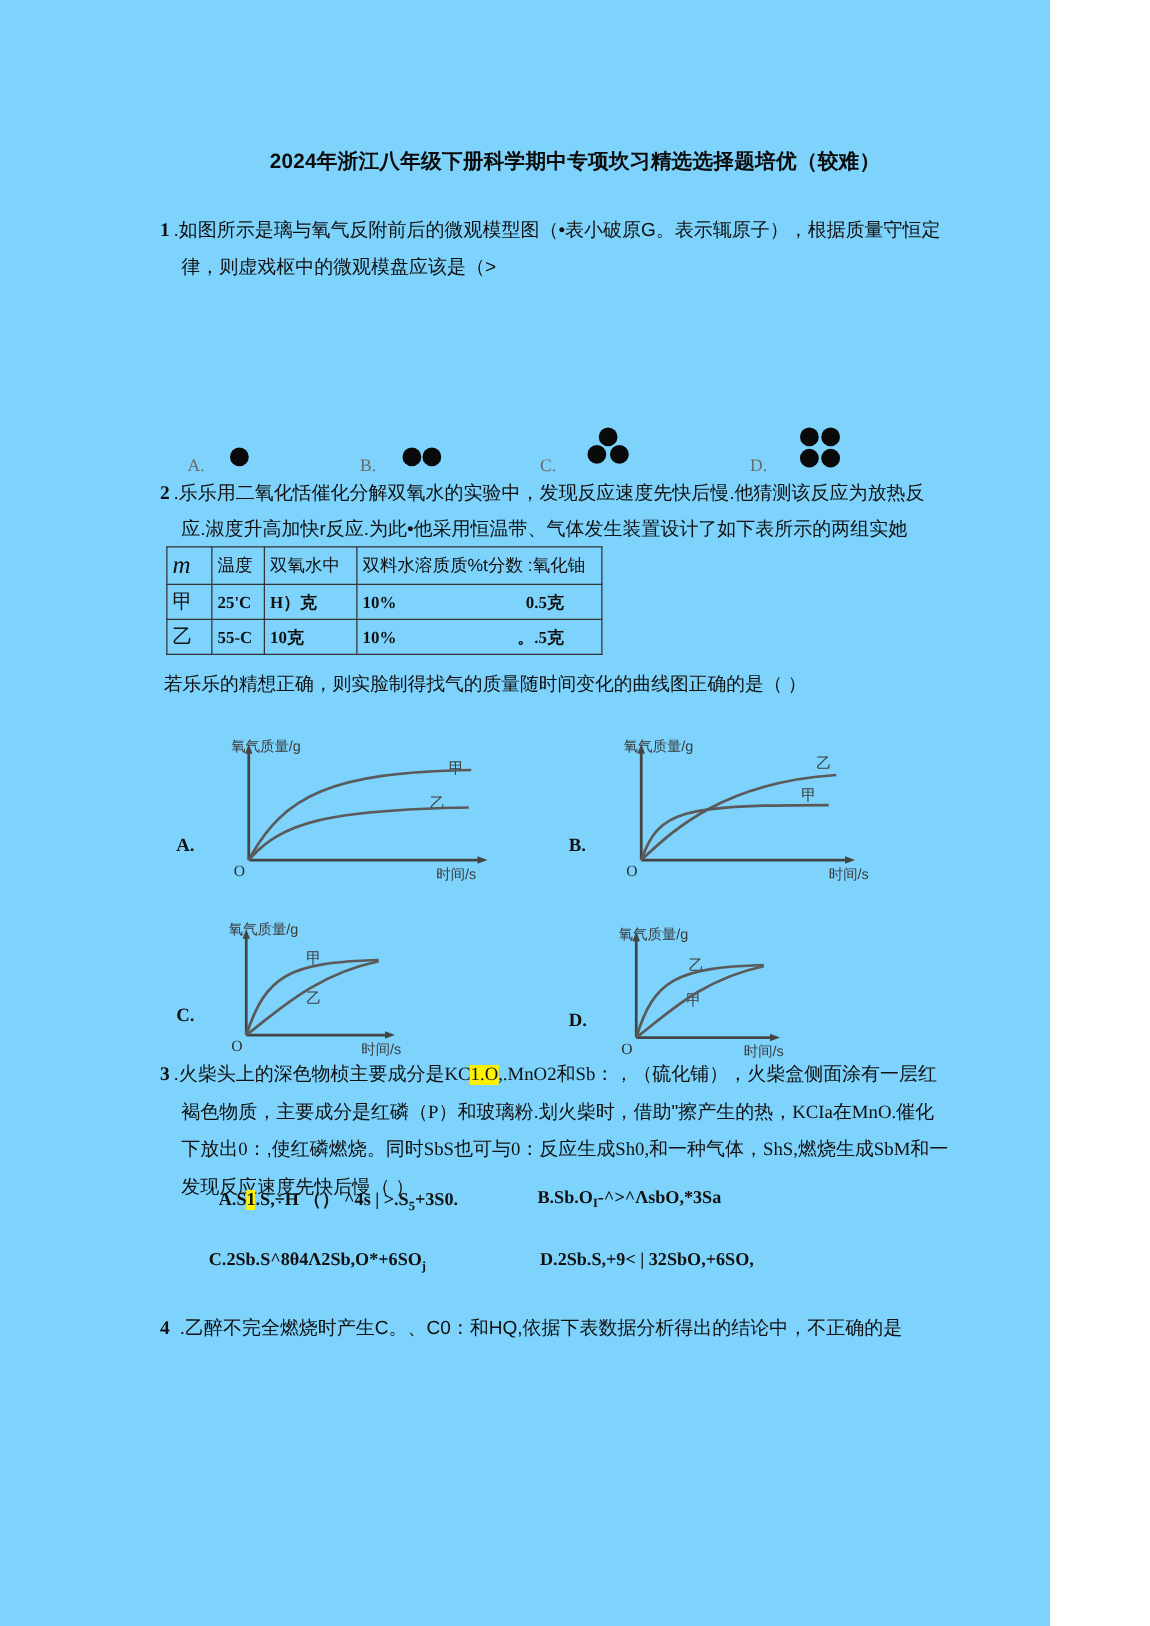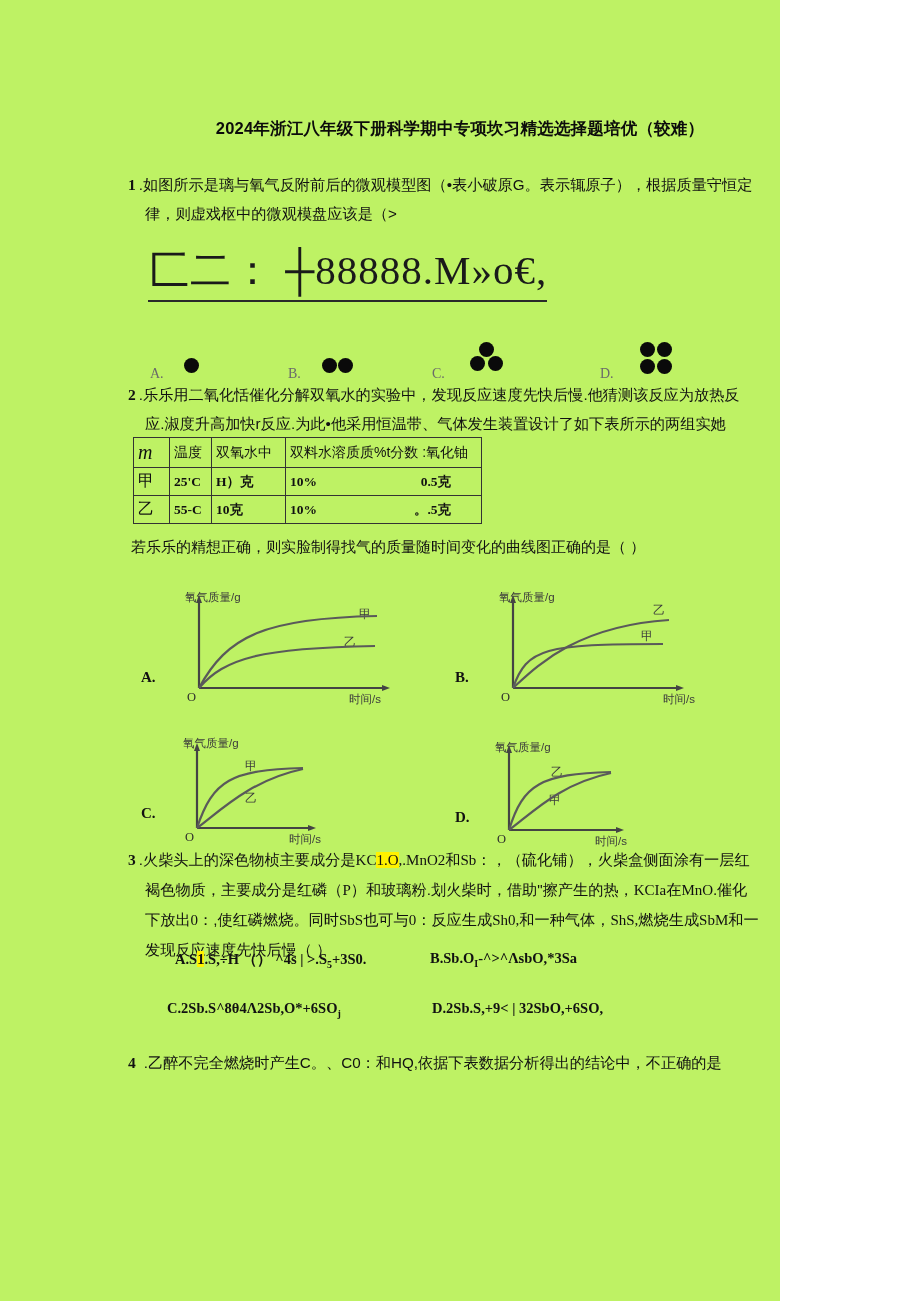--- a/index.html
+++ b/index.html
@@ -12,23 +12,23 @@
     height: 1301px;
     position: relative;
     font-family: "Liberation Serif", "DejaVu Serif", serif;
     color: #000000;
     overflow: hidden;
   }
 
   .page {
     position: absolute;
     left: 0; top: 0;
-    width: 780px;
+    width: 840px;
     height: 1301px;
-    background: #bef264;
+    background: #7dd3fc;
   }
 
   
   .doc-title {
     position: absolute;
     left: 0;
     top: 118px;
     width: 920px;
     text-align: center;
     font-size: 16.5px;
@@ -218,21 +218,20 @@
 
 <div class="page">
 
   <div class="doc-title">2024年浙江八年级下册科学期中专项坎习精选选择题培优（较难）</div>
 
   <div class="q" style="top:170px;">
     <span class="ln"><span class="num">1</span><span>.如图所示是璃与氧气反附前后的微观模型图（•表小破原G。表示辄原子），根据质量守恒定</span></span>
     <span class="ln indent">律，则虚戏枢中的微观模盘应该是（&gt;</span>
   </div>
 
-  <div class="garble">匚二：  ┼88888.M»o€,</div>
 
   <div class="opt-row">
 
     <div class="opt-cell" style="left:0px;width:130px;">
       <span class="opt-label">A.</span>
       <span class="mol" style="left:34px;width:20px;height:20px;">
         <span class="dot" style="left:0px;top:0px;"></span>
       </span>
     </div>
 

